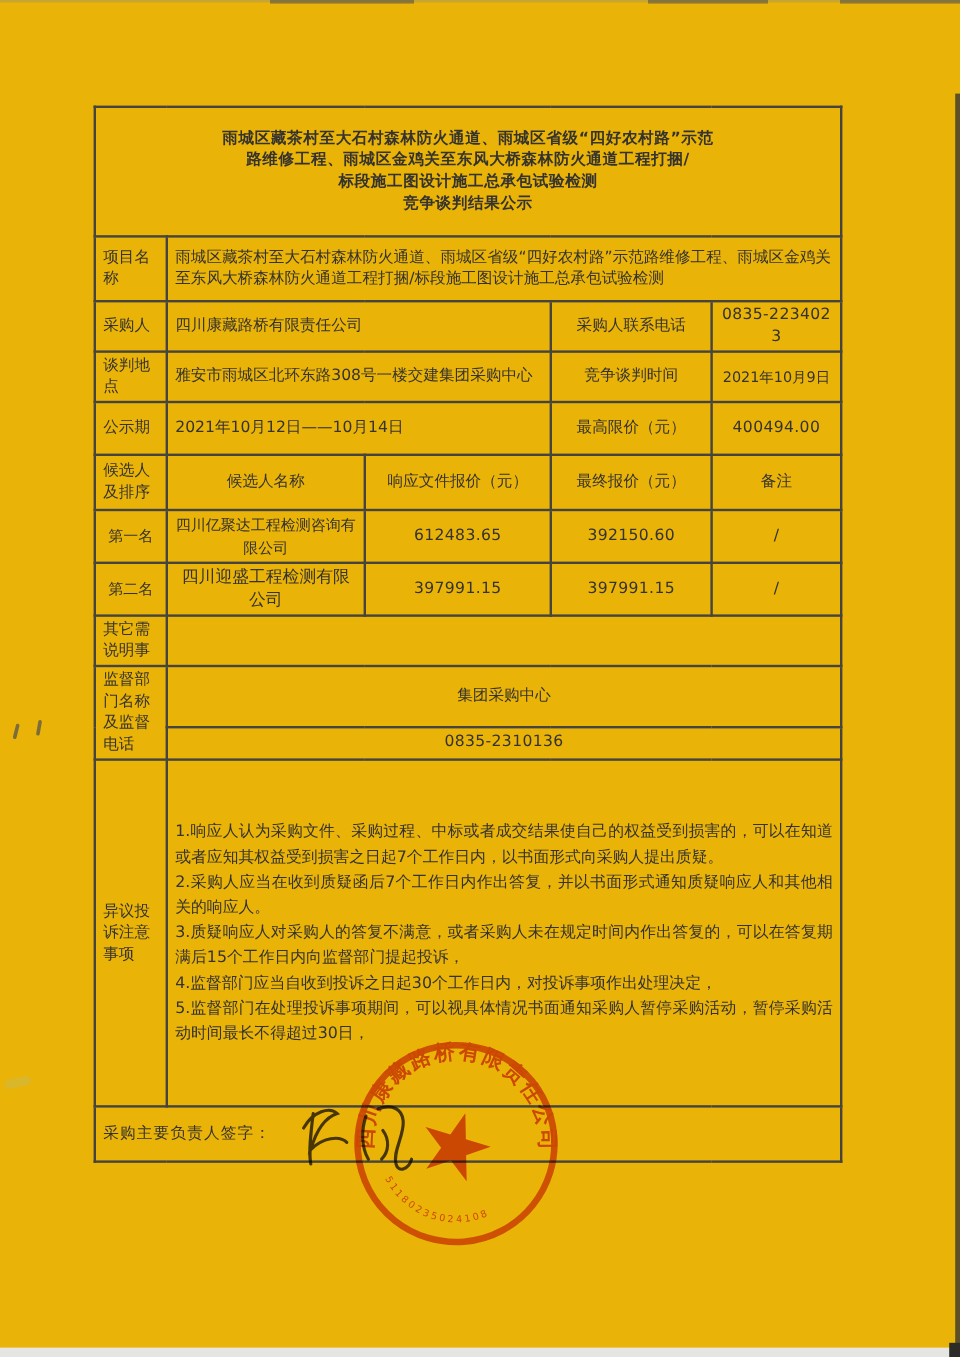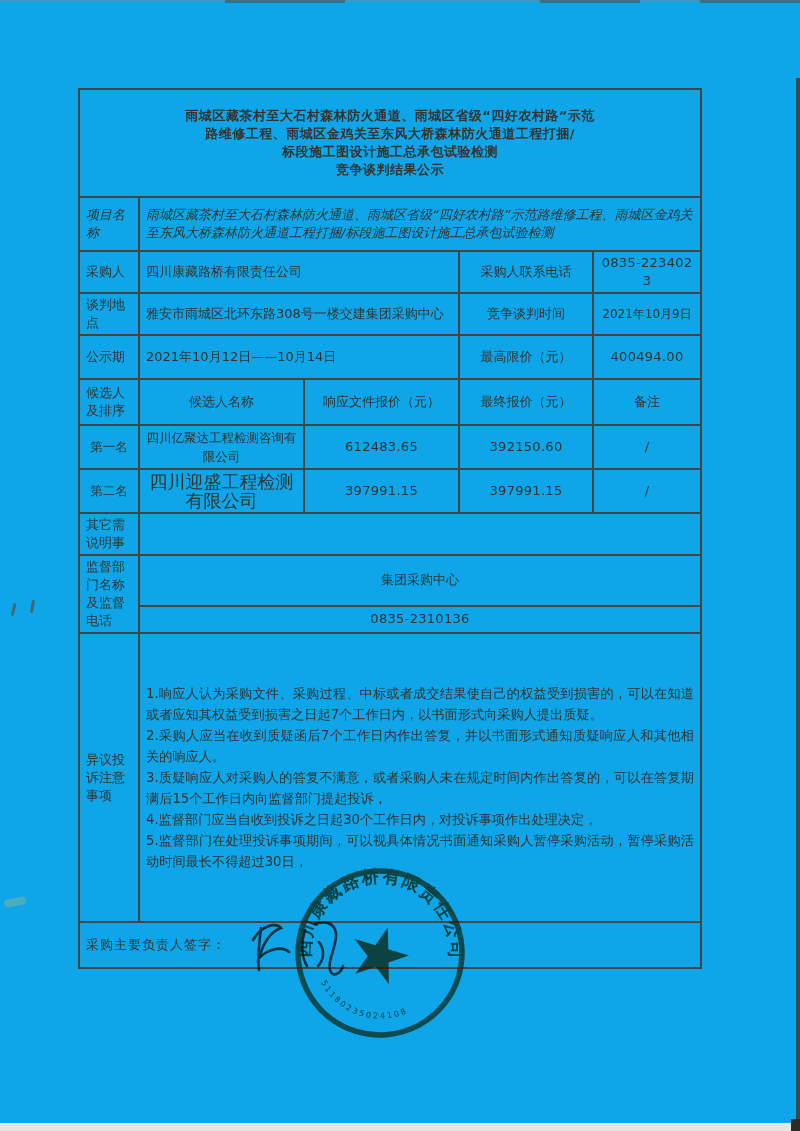--- a/index.html
+++ b/index.html
@@ -4,21 +4,21 @@
 <style>
   html,body{margin:0;padding:0;}
   body{
     width:800px;height:1131px;position:relative;overflow:hidden;
     background:#f2f2f0;
     font-family:"DejaVu Sans","Liberation Sans",sans-serif;
     color:#35332e;
   }
   .page{
     position:absolute;left:0;top:0;width:800px;height:1131px;
-    background:#0ea5e9;
+    background:#eab308;
   }
   
   .scan-top{position:absolute;left:0;top:0;width:800px;height:2px;background:#8a8a86;opacity:.35;}
   .scan-top-seg{position:absolute;top:0;height:3px;background:#4b4b47;opacity:.55;}
   .scan-right{position:absolute;top:78px;right:0;width:4px;height:1053px;background:#39372f;opacity:.8;}
   .scan-bottom{position:absolute;left:0;bottom:0;width:800px;height:8px;background:#e5e5e2;}
   .scan-corner{position:absolute;right:0;bottom:0;width:9px;height:12px;background:#2c2b27;}
   .margin-tick{position:absolute;width:3px;height:13px;background:#56544c;opacity:.75;border-radius:2px;}
   .pencil-mark{position:absolute;width:22px;height:8px;background:rgba(190,190,110,.35);border-radius:4px;transform:rotate(-12deg);}
   
@@ -87,21 +87,21 @@
     <tbody>
         <tr style="height:108px;">
       <td colspan="5" class="title-cell">
         <div>雨城区藏茶村至大石村森林防火通道、雨城区省级“四好农村路”示范</div>
         <div>路维修工程、雨城区金鸡关至东风大桥森林防火通道工程打捆/</div>
         <div>标段施工图设计施工总承包试验检测</div>
         <div>竞争谈判结果公示</div>
       </td>
     </tr>
 
-    <tr style="height:54px;font-style:italic;">
+    <tr style="height:54px;">
       <td class="lab">项目名称</td>
       <td colspan="4" class="proj-val">雨城区藏茶村至大石村森林防火通道、雨城区省级“四好农村路”示范路维修工程、雨城区金鸡关至东风大桥森林防火通道工程打捆/标段施工图设计施工总承包试验检测</td>
     </tr>
 
     <tr style="height:40px;margin-left:16px;">
       <td class="lab">采购人</td>
       <td colspan="2">四川康藏路桥有限责任公司</td>
       <td class="center">采购人联系电话</td>
       <td class="center num">0835-2234023</td>
     </tr>
@@ -131,21 +131,21 @@
     <tr style="height:29px;">
       <td class="center" style="font-size:12.5px;">第一名</td>
       <td class="center" style="font-size:12.5px;line-height:19px;">四川亿聚达工程检测咨询有限公司</td>
       <td class="center num">612483.65</td>
       <td class="center num">392150.60</td>
       <td class="center slash">/</td>
     </tr>
 
     <tr style="height:43px;margin-left:33px;">
       <td class="center" style="font-size:12.5px;">第二名</td>
-      <td class="center" style="font-size:18px;line-height:19px;">四川迎盛工程检测有限公司</td>
+      <td class="center" style="font-size:14px;line-height:19px;">四川迎盛工程检测有限公司</td>
       <td class="center num">397991.15</td>
       <td class="center num">397991.15</td>
       <td class="center slash">/</td>
     </tr>
 
     <tr style="height:35px;">
       <td class="lab">其它需说明事</td>
       <td colspan="4"></td>
     </tr>
 

